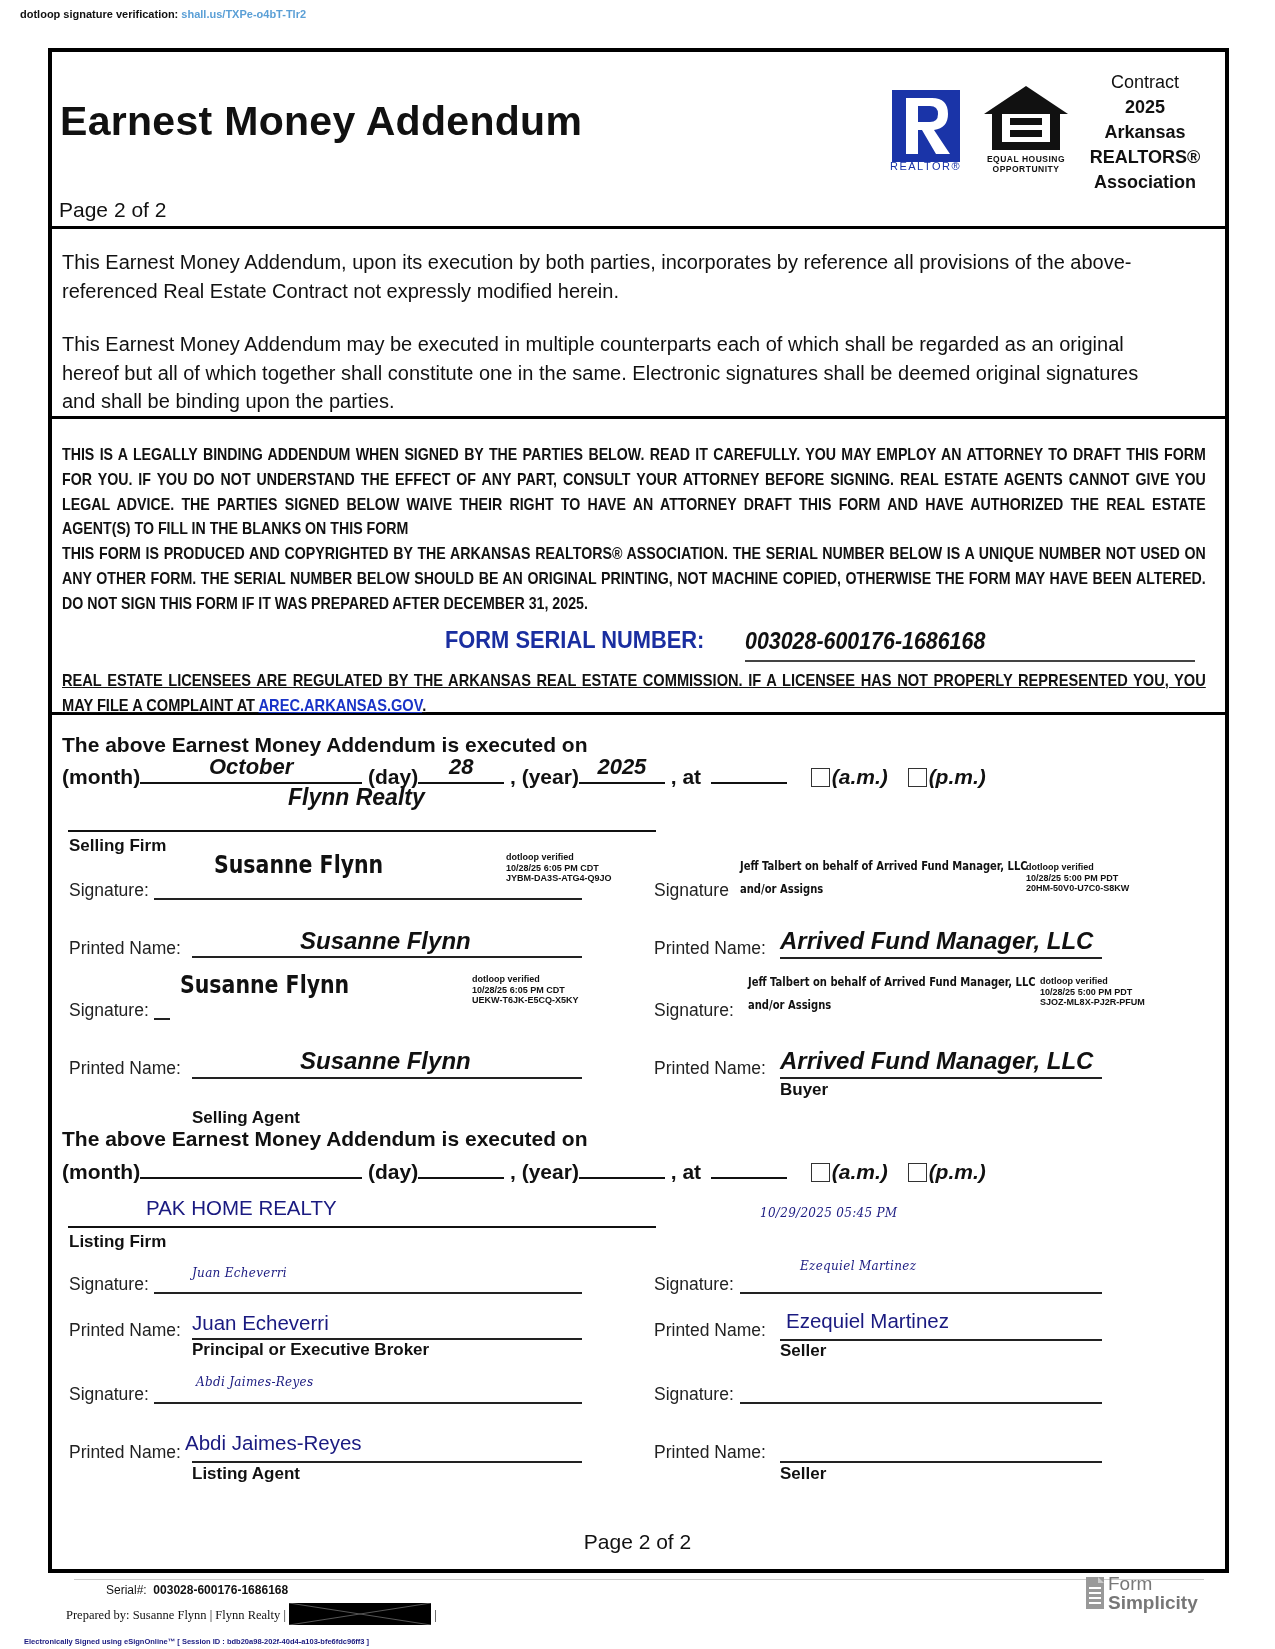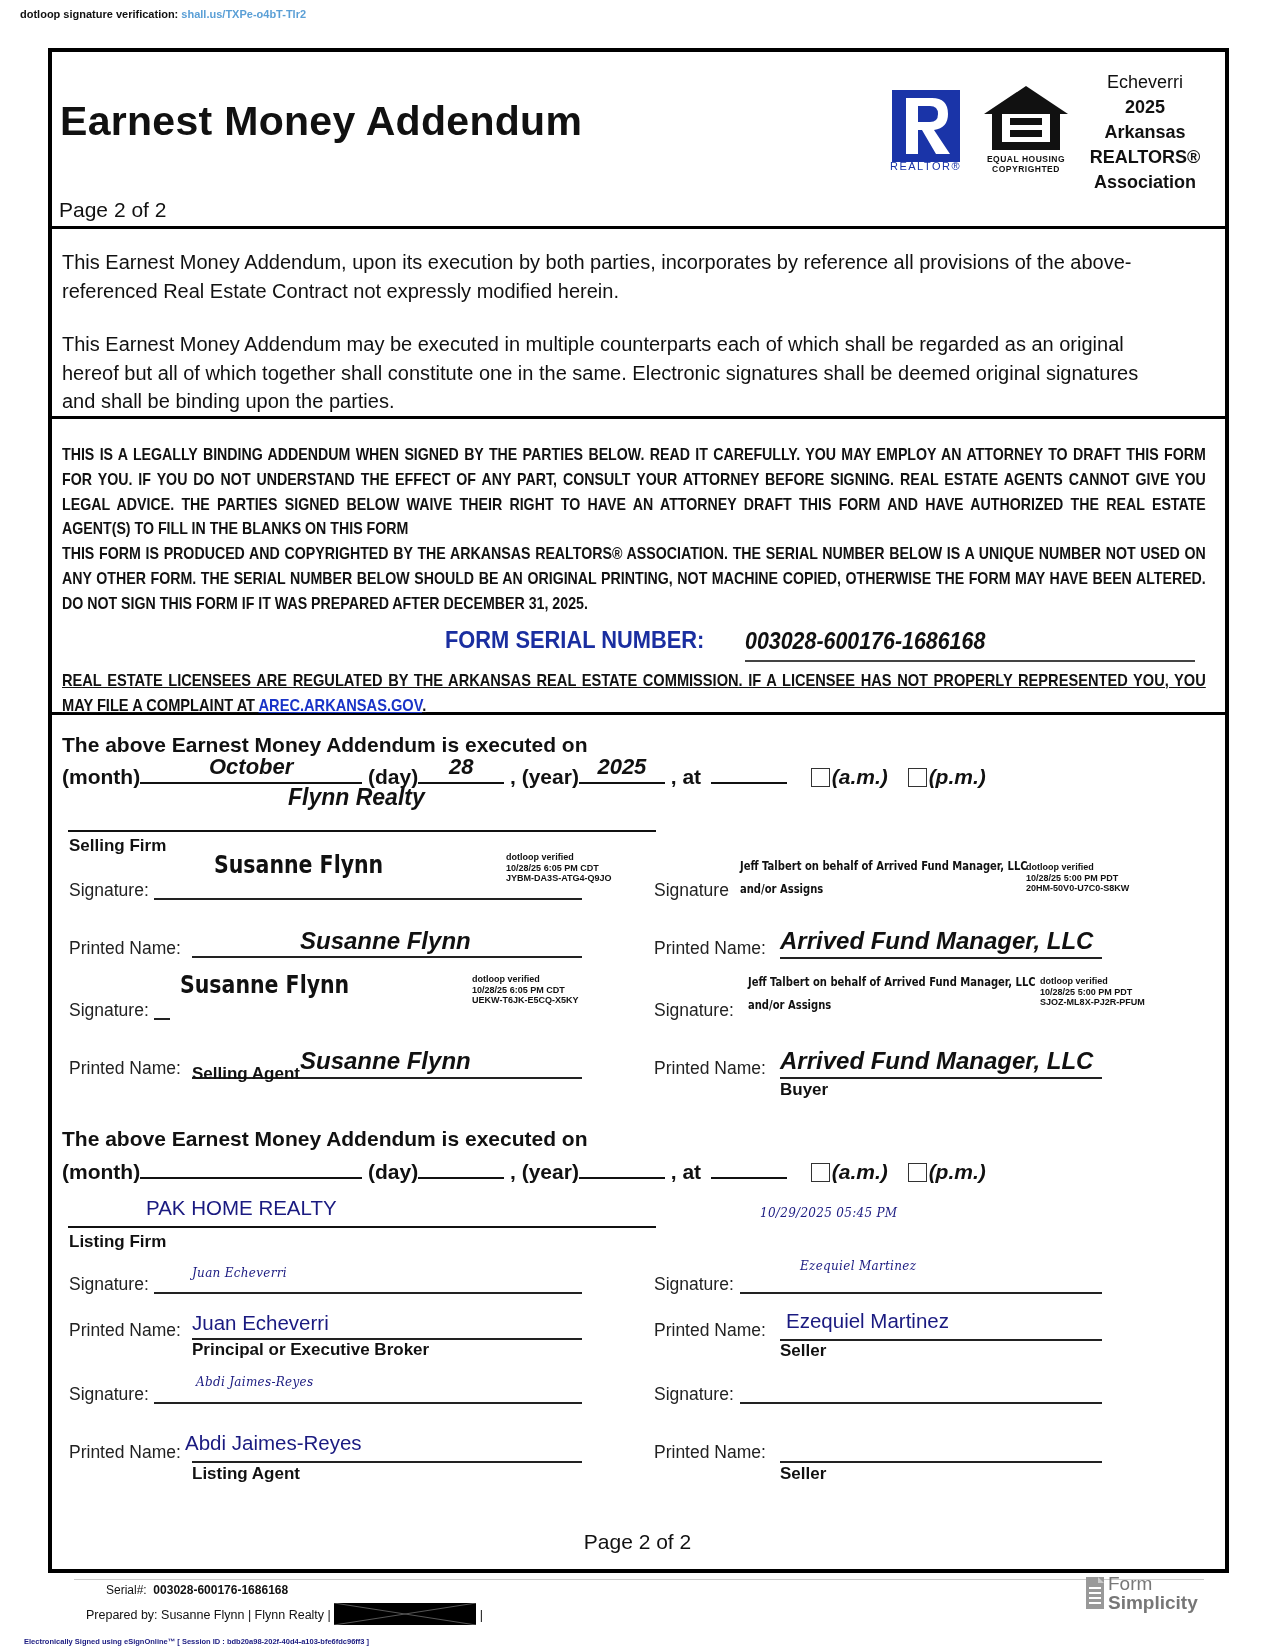--- a/index.html
+++ b/index.html
@@ -50,21 +50,21 @@
   .sig-print { font-family: "DejaVu Sans", sans-serif; font-weight: bold; font-size: 25px; transform: scaleX(0.82); transform-origin: left top; color: #111; }
   .dl { font-size: 9.5px; font-weight: bold; line-height: 10.5px; color: #111; transform: scaleX(0.95); transform-origin: left top; }
   .jeff { font-family: "DejaVu Sans", sans-serif; font-weight: bold; font-size: 12.5px; transform: scaleX(0.8); transform-origin: left top; white-space: nowrap; }
   .script { font-family: "DejaVu Serif", serif; font-style: italic; font-size: 12px; color: #1a1a80; letter-spacing: 0.3px; }
   .navy-print { font-size: 20.5px; color: #1a1a80; }
 
   .foot-page { left: 0; width: 1275px; text-align: center; top: 1530px; font-size: 21px; }
   .foot-hr { left: 74px; top: 1579px; width: 1130px; height: 1px; background: #ccc; }
   .serialfoot { left: 78px; top: 1583px; font-size: 12px; margin-left: 28px; }
   .serialfoot b { font-weight: bold; }
-  .prepared { left: 86px; top: 1603px; font-size: 12.5px; }
+  .prepared { left: 66px; top: 1603px; font-size: 12.5px; font-family: Liberation Serif, serif; }
   .redact { display: inline-block; width: 142px; height: 22px; background: #000; vertical-align: -6px; position: relative; overflow: hidden; }
   .esign { left: 24px; top: 1637px; font-size: 7.5px; font-weight: bold; color: #1a1a80; }
   .fs-icon { left: 1086px; top: 1577px; width: 18px; height: 32px; background: #999; }
   .fs-text { left: 1108px; top: 1574px; font-size: 19px; color: #777; line-height: 19px; }
   .fs-text .b { font-weight: bold; }
 </style>
 </head>
 <body>
 
 <div class="abs verify">
@@ -92,25 +92,25 @@
 <div class="abs eho">
   <svg width="92" height="70" viewBox="0 0 92 70">
     <path d="M46 2 L88 30 H80 V66 H12 V30 H4 Z" fill="#111"></path>
     <rect x="22" y="30" width="48" height="28" fill="#fff"></rect>
     <rect x="30" y="34" width="32" height="7" fill="#111"></rect>
     <rect x="30" y="46" width="32" height="7" fill="#111"></rect>
   </svg>
 </div>
 <div class="abs eho-label">
   <div>EQUAL HOUSING</div>
-  <div>COPYRIGHTED</div>
+  <div>OPPORTUNITY</div>
 </div>
 
 <div class="abs copyright">
-  <div>Echeverri</div>
+  <div>Contract</div>
   <div class="b">2025</div>
   <div class="b">Arkansas</div>
   <div class="b">REALTORS®</div>
   <div class="b">Association</div>
 </div>
 
 <div class="abs para" style="top:248px">This Earnest Money Addendum, upon its execution by both parties, incorporates by reference all provisions of the above-referenced Real Estate Contract not expressly modified herein.</div>
 <div class="abs para" style="top:330px">This Earnest Money Addendum may be executed in multiple counterparts each of which shall be regarded as an original hereof but all of which together shall constitute one in the same. Electronic signatures shall be deemed original signatures and shall be binding upon the parties.</div>
 
 <div class="abs legal">
@@ -169,21 +169,21 @@
 <div class="uline" style="left:154px; top:1018px; width:16px"></div>
 <div class="abs sig-print" style="left:180px; top:970px">Susanne Flynn</div>
 <div class="abs dl" style="left:472px; top:974px">
   <div>dotloop verified</div>
   <div>10/28/25 6:05 PM CDT</div>
   <div>UEKW-T6JK-E5CQ-X5KY</div>
 </div>
 <div class="abs lbl" style="left:69px; top:1058px">Printed Name:</div>
 <div class="uline" style="left:192px; top:1077px; width:390px"></div>
 <div class="abs printed-i" style="left:300px; top:1047px">Susanne Flynn</div>
-<div class="abs lbl-b" style="left:192px; top:1064px">Selling Agent</div>
+<div class="abs lbl-b" style="left:192px; top:1108px">Selling Agent</div>
 
 <div class="abs lbl" style="left:654px; top:1000px">Signature:</div>
 <div class="abs jeff" style="left:748px; top:974px">
   <div>Jeff Talbert on behalf of Arrived Fund Manager, LLC</div>
   <div style="margin-top:8px">and/or Assigns</div>
 </div>
 <div class="abs dl" style="left:1040px; top:976px">
   <div>dotloop verified</div>
   <div>10/28/25 5:00 PM PDT</div>
   <div>SJOZ-ML8X-PJ2R-PFUM</div>

